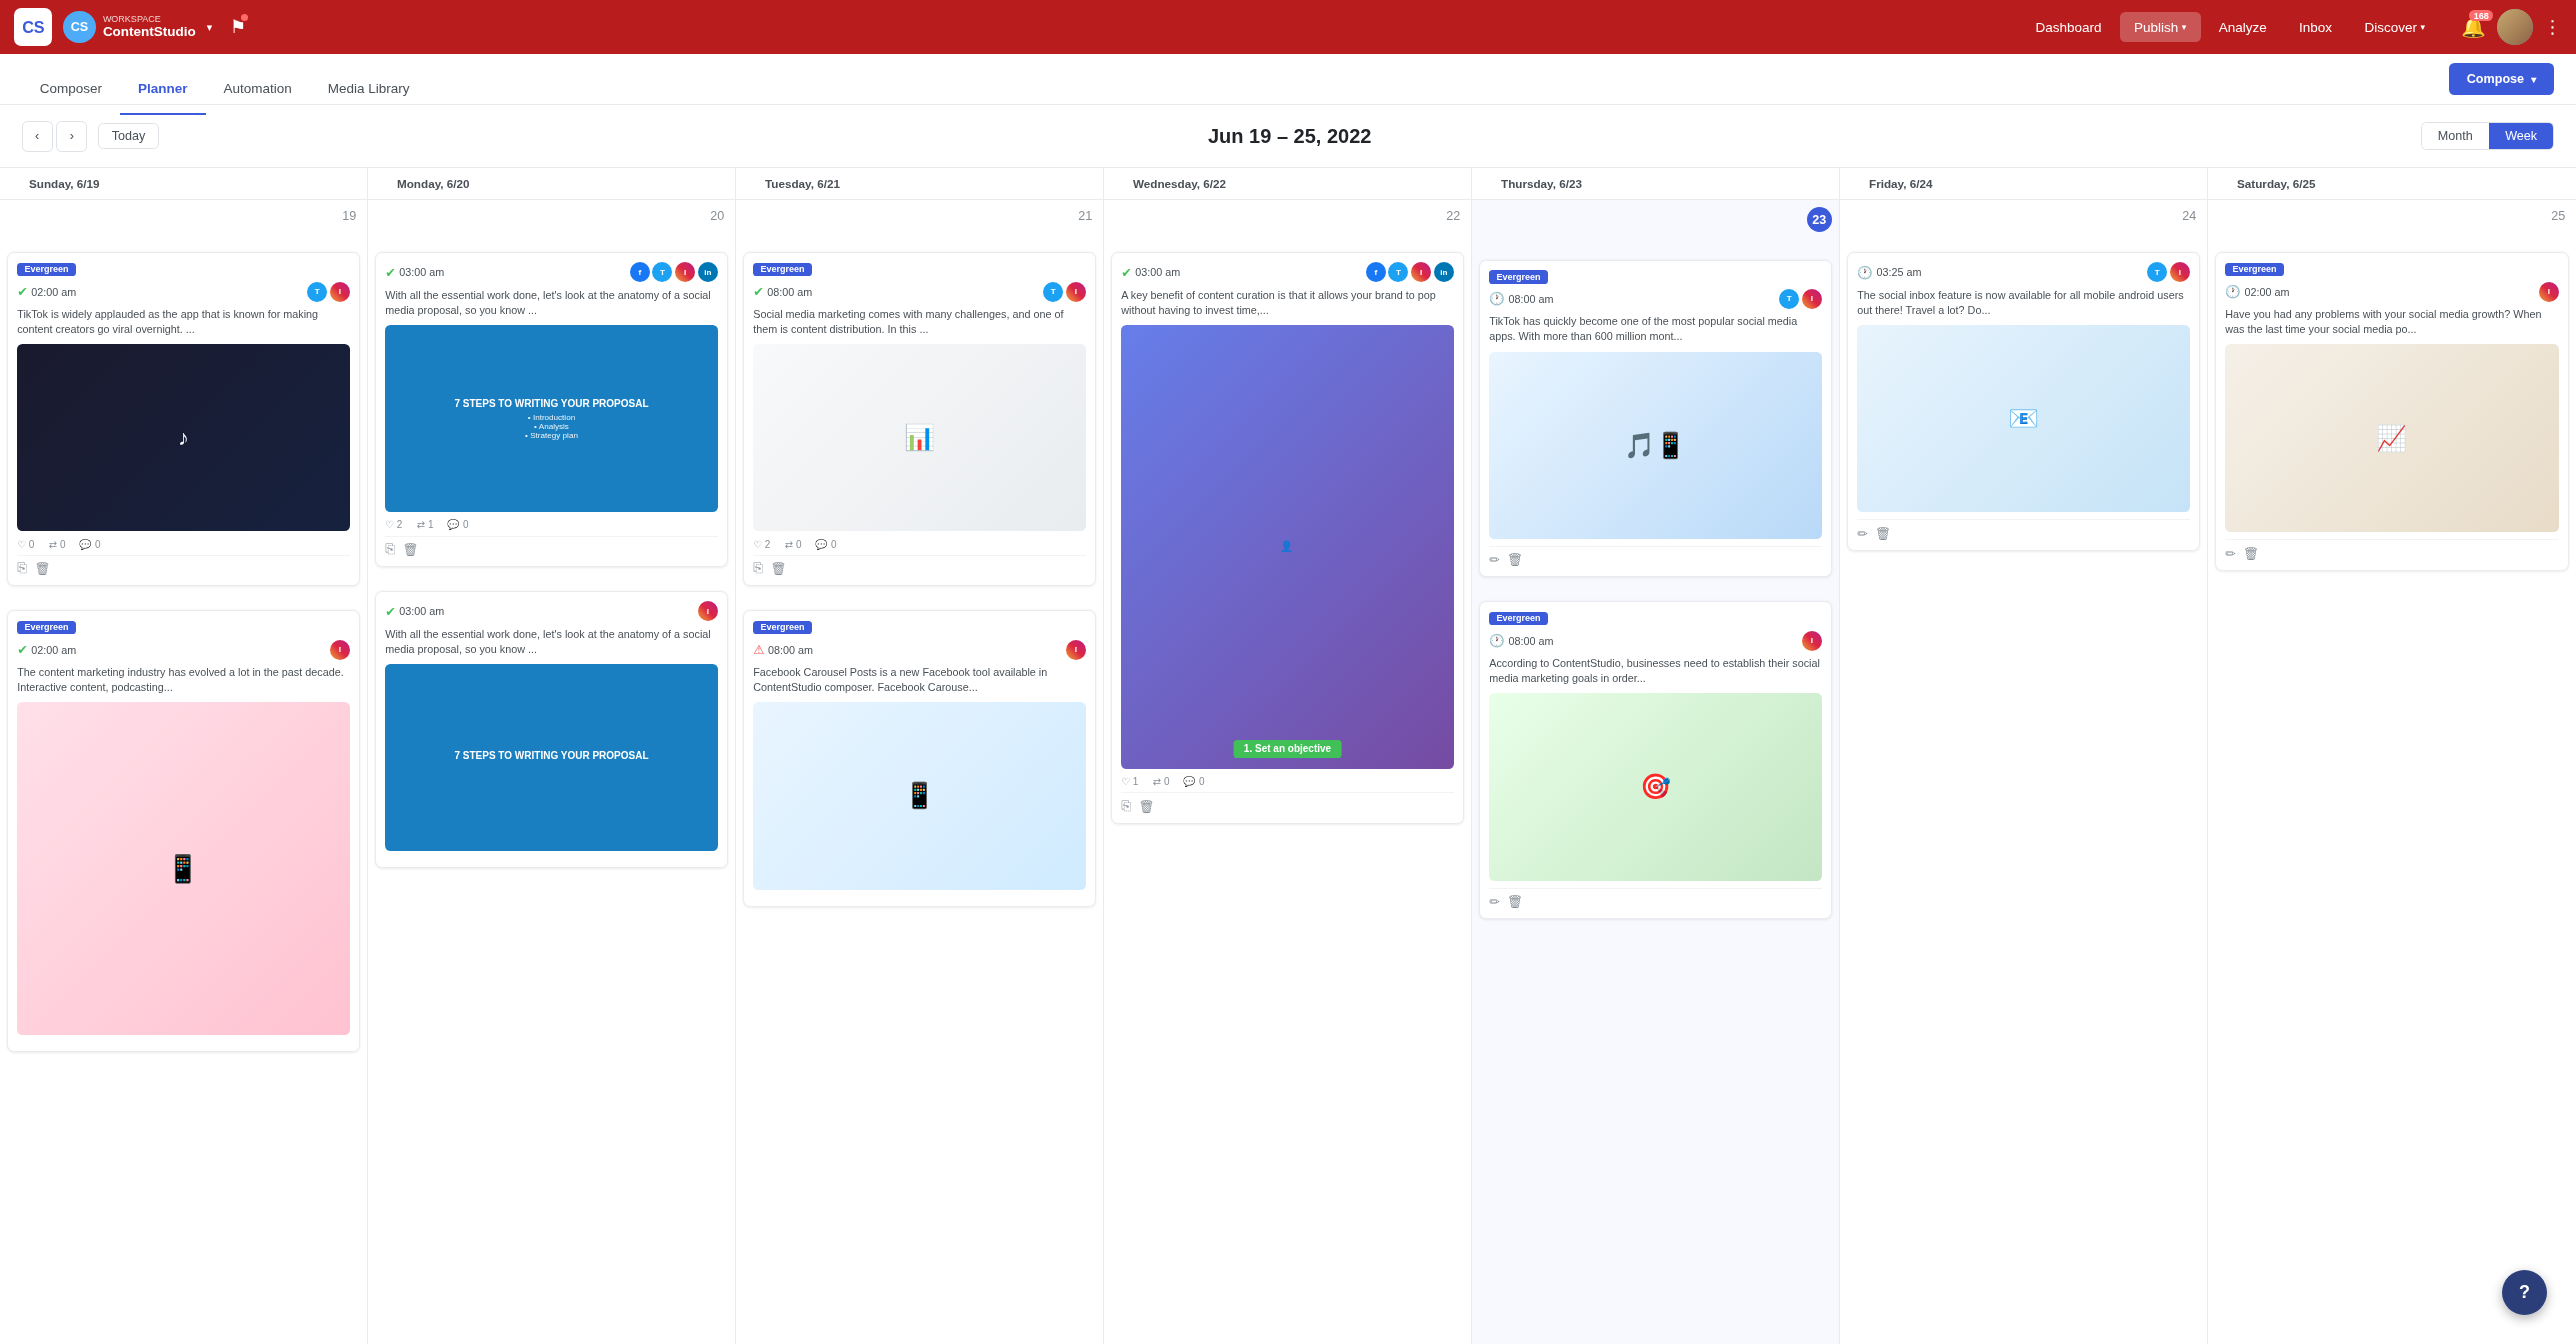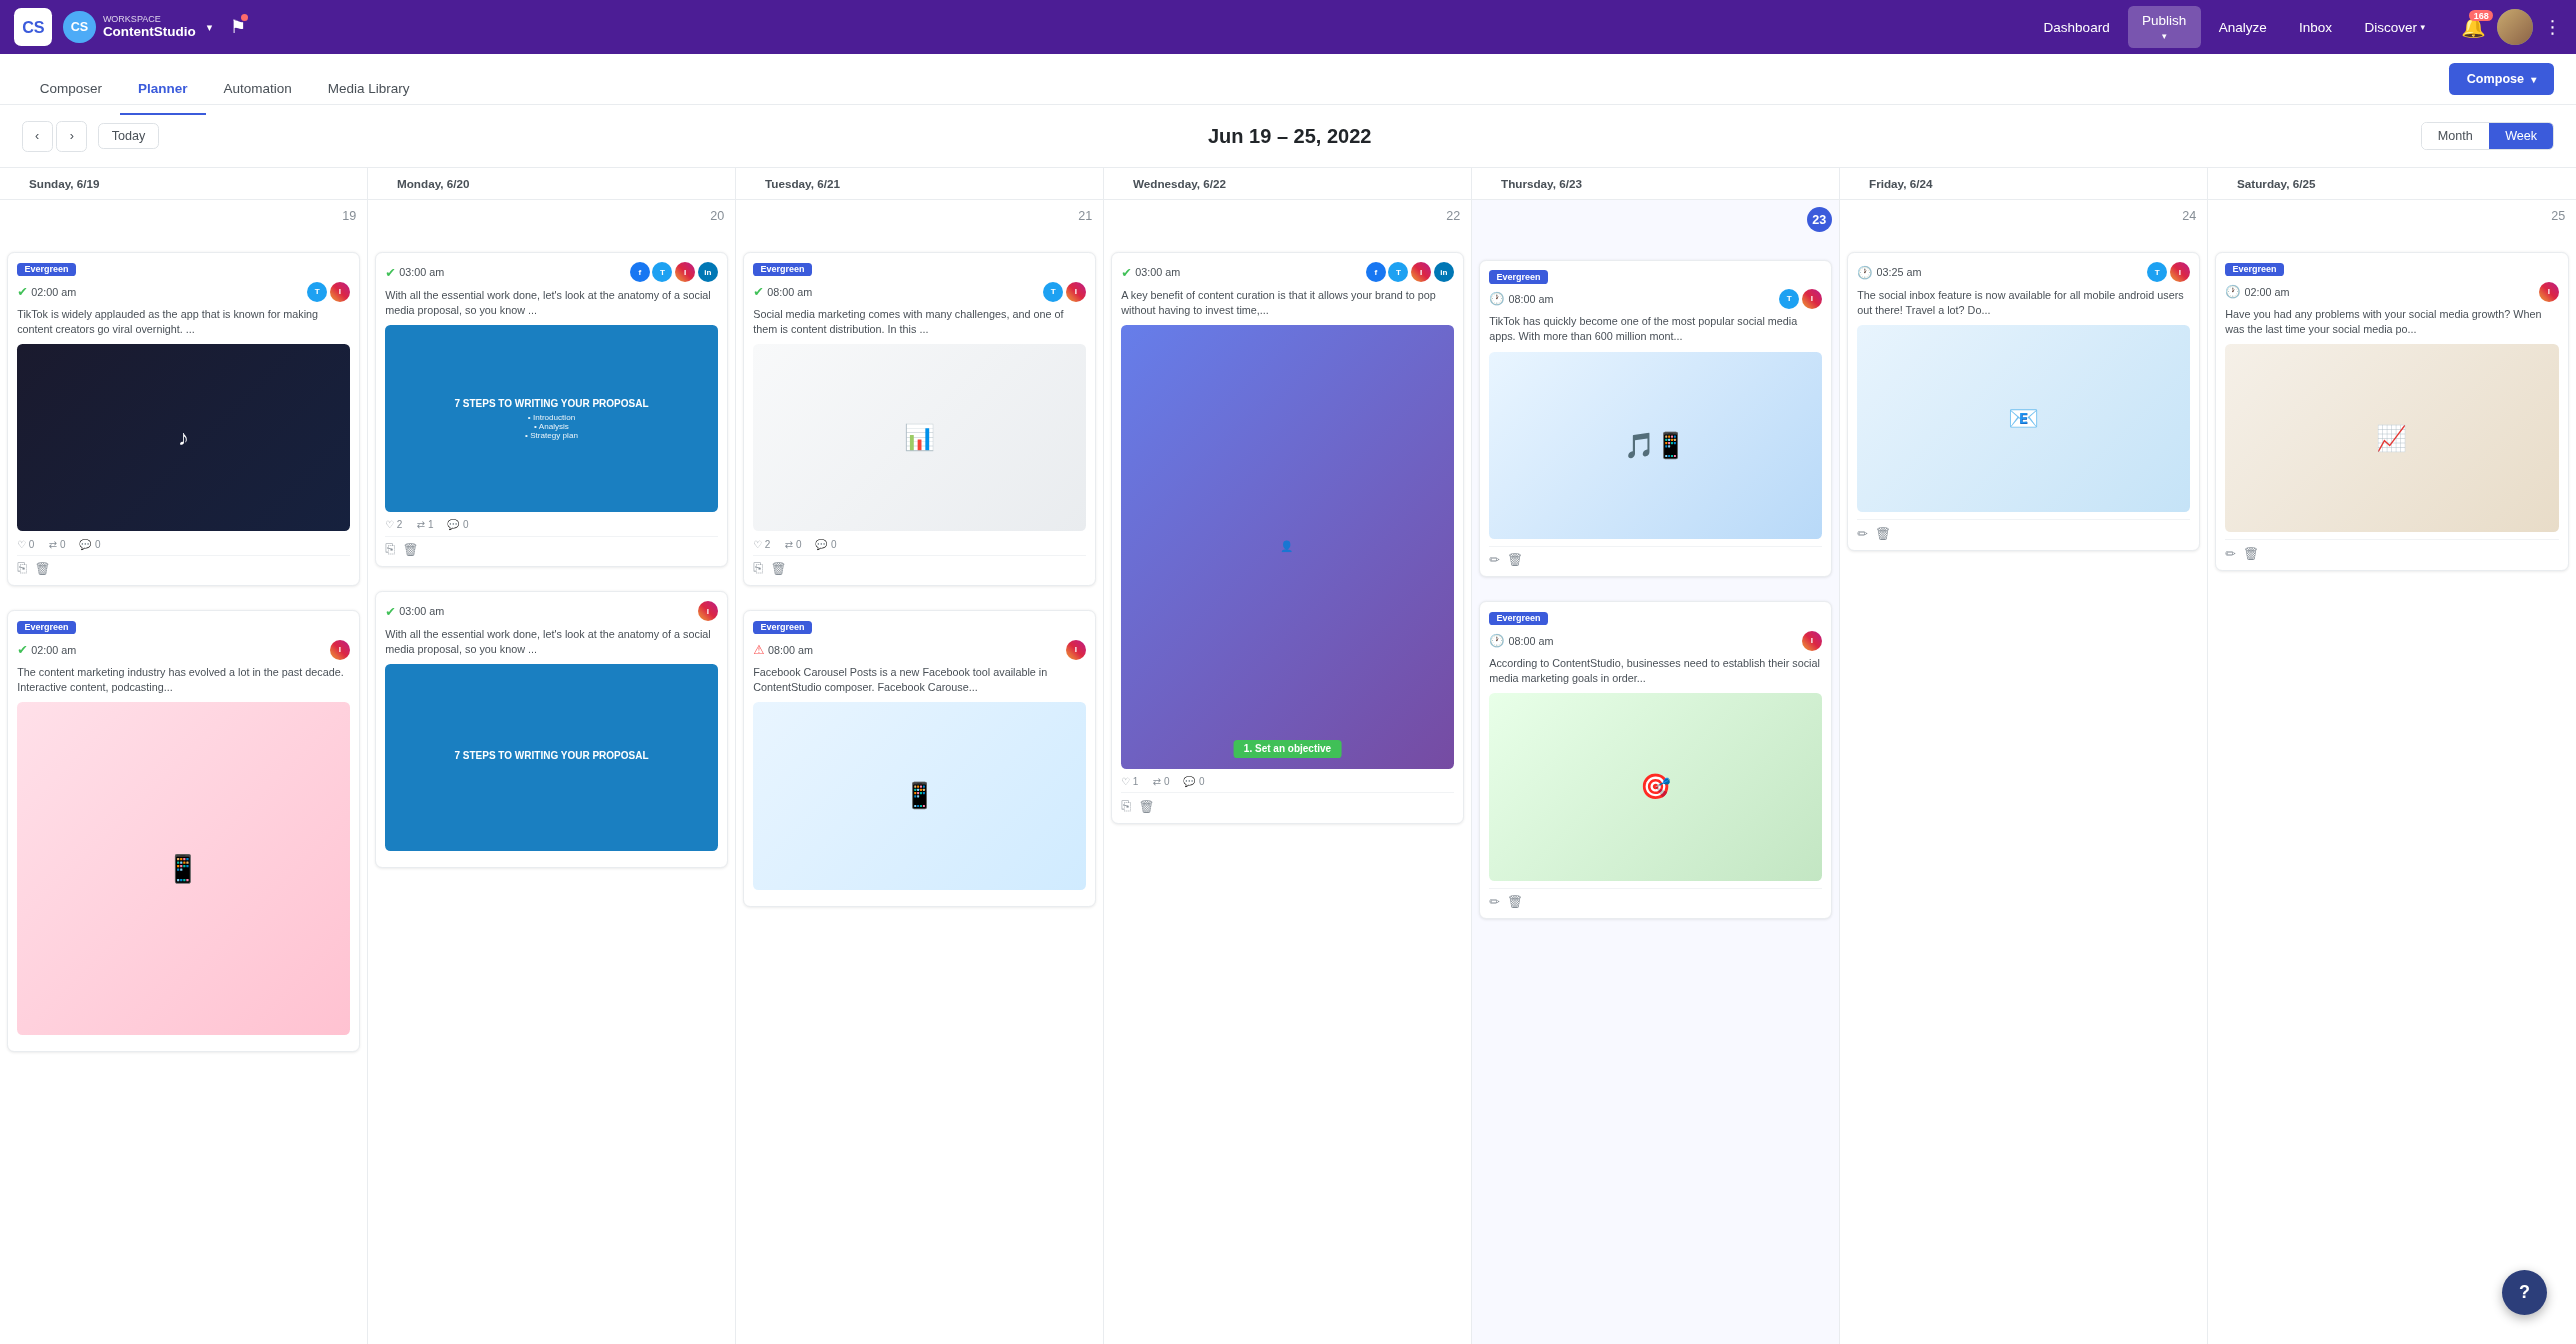--- a/index.html
+++ b/index.html
@@ -1,20 +1,20 @@
 <!DOCTYPE html>
 <html style="font-size:14.4px"><head>
   <meta charset="utf-8">
   <style>
     * { box-sizing: border-box; margin: 0; padding: 0; }
     body { font-family: -apple-system, BlinkMacSystemFont, 'Segoe UI', sans-serif; background: #f0f2f5; overflow: hidden; width: 2576px; height: 1345px; }
 
     
     .top-nav {
-      background: #4c1d95;
+      background: #b91c1c;
       height: 54px;
       display: flex;
       align-items: center;
       padding: 0 14.4px;
       gap: 10.8px;
     }
     .nav-logo-box {
       background: white;
       border-radius: 7.2px;
       width: 38px; height: 38px;
@@ -39,21 +39,21 @@
     .nav-flag-dot {
       width: 7.2px; height: 7.2px; background: #ff6b6b; border-radius: 50%;
       position: absolute; top: -1.8px; right: -1.8px;
     }
     .nav-spacer { flex: 1; }
     .nav-links { display: flex; align-items: center; gap: 3.6px; }
     .nav-link {
       color: white; padding: 7.2px 14.4px; border-radius: 5.4px; cursor: pointer;
       font-size: 13.5px; font-weight: 500; display: flex; align-items: center; gap: 3.6px;
     }
-    .nav-link.active { background: rgba(255,255,255,0.25); flex-direction: column; }
+    .nav-link.active { background: rgba(255,255,255,0.25); }
     .nav-link-chevron { font-size: 9px; }
     .nav-icons { display: flex; align-items: center; gap: 10.8px; margin-left: 10.8px; }
     .nav-bell {
       position: relative; cursor: pointer; color: white; font-size: 20px;
     }
     .nav-bell-badge {
       position: absolute; top: -5.4px; right: -7.2px;
       background: #ff6b6b; color: white; font-size: 9px; font-weight: 700;
       border-radius: 9px; padding: 0.9px 4.5px; min-width: 18px; text-align: center;
     }

